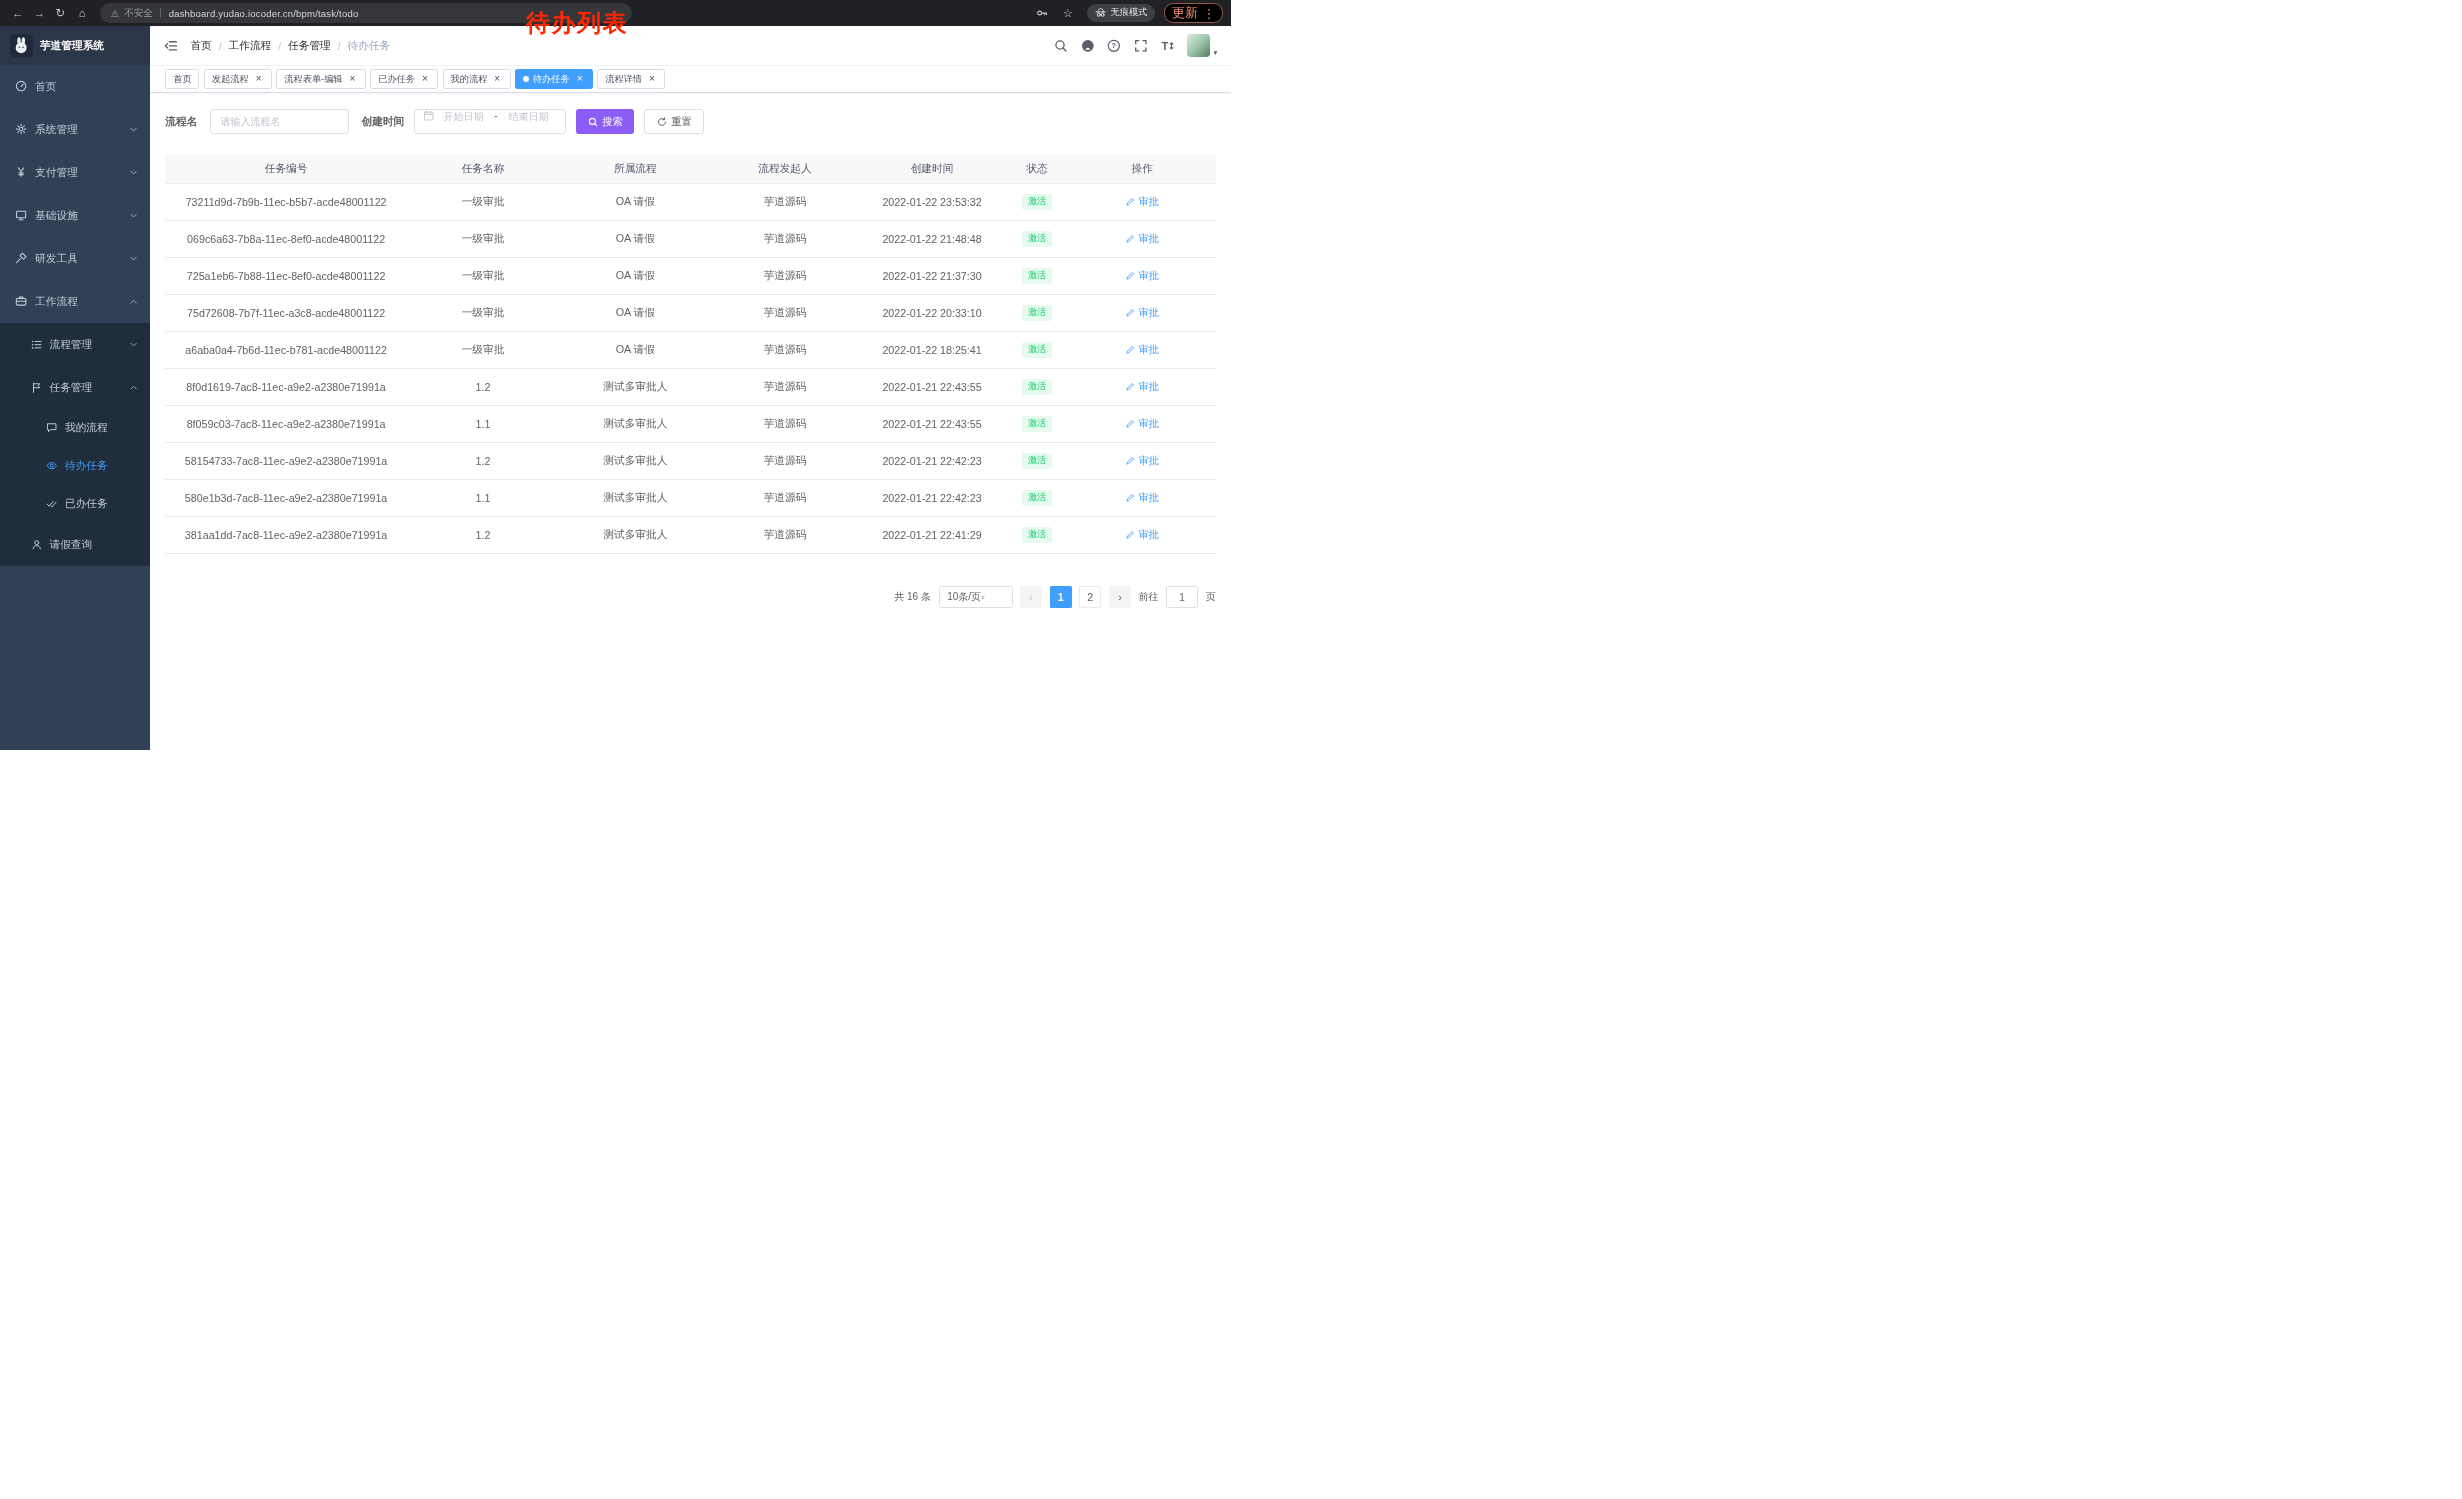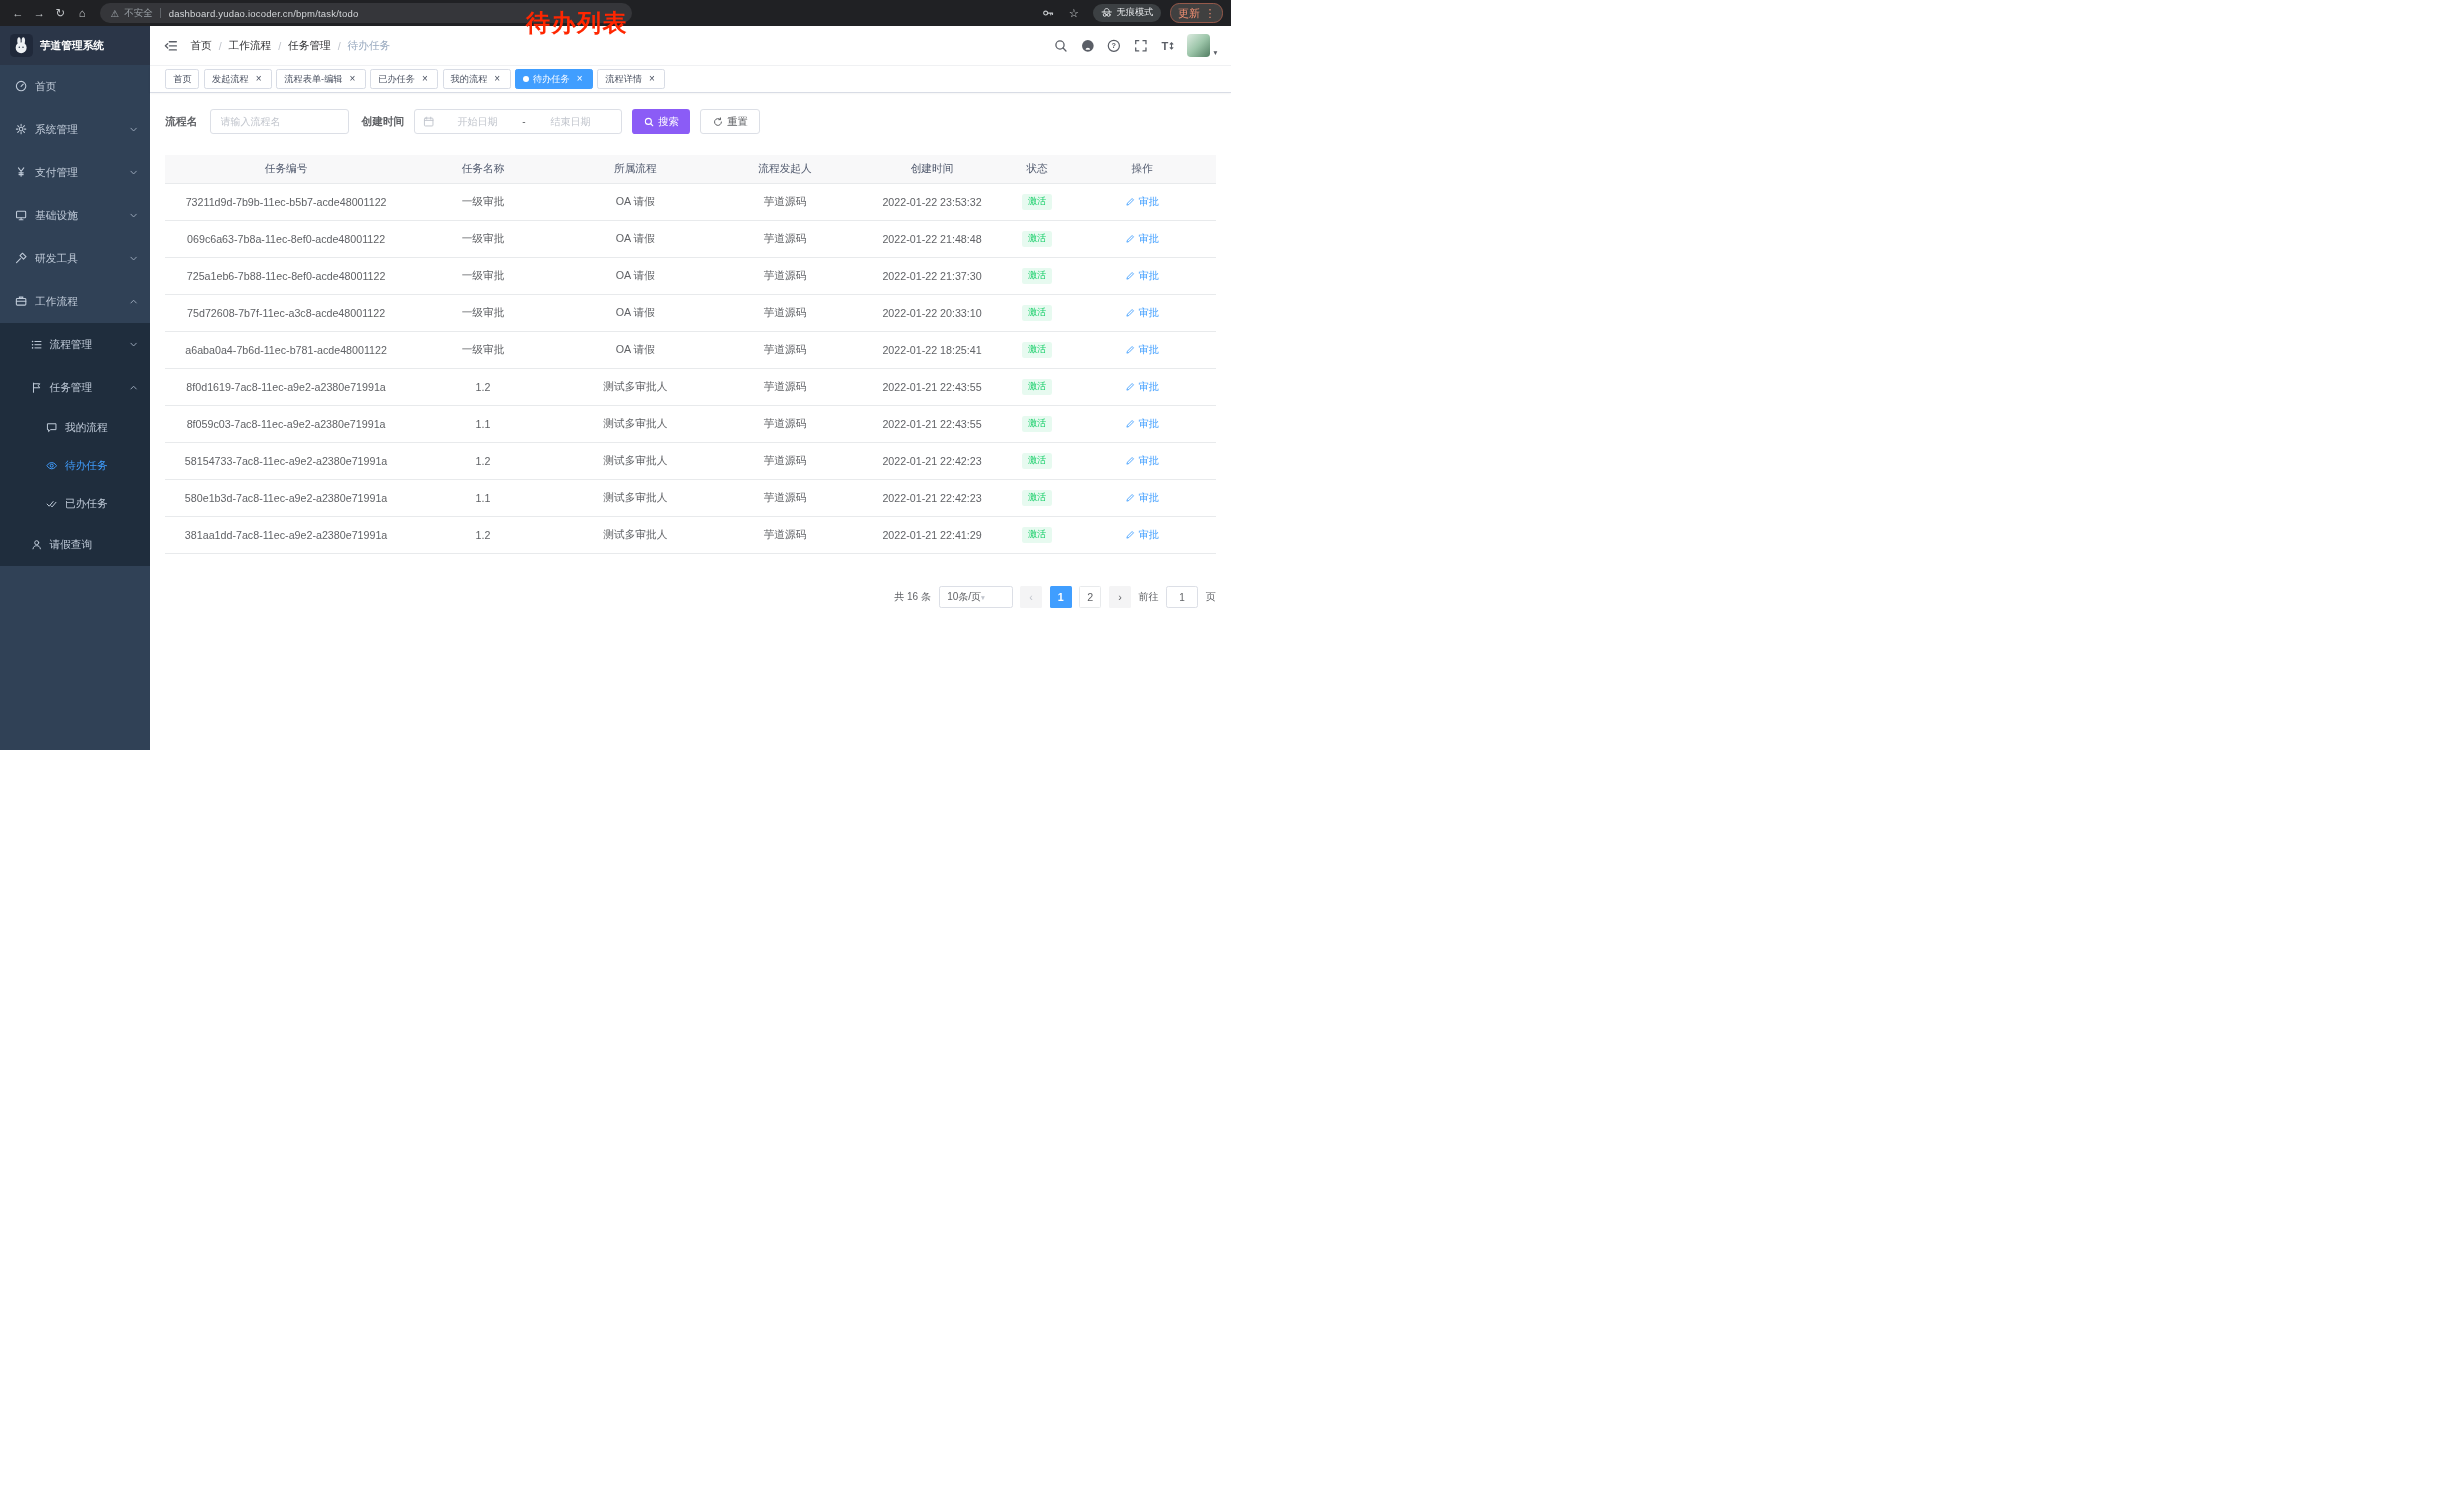--- a/index.html
+++ b/index.html
@@ -9,21 +9,21 @@
 button{font-family:inherit}
 
 
 .chrome{height:26px;background:#202124;display:flex;align-items:center;padding:0 7.6px;gap:1.5px;color:#c6c9cc}
 .navbtn{width:20px;height:20px;display:flex;align-items:center;justify-content:center;font-size:11.4px;border-radius:50%;cursor:pointer;flex-shrink:0}
 .addr{height:20.6px;width:532px;margin-left:6.1px;background:#35363a;border-radius:10.7px;display:flex;align-items:center;padding:0 10.7px;gap:5.3px;font-size:9.5px;color:#9aa0a6;cursor:text}
 .addr .vdiv{width:0.8px;height:10px;background:#5f6368;margin:0 2.3px}
 .addr .url{color:#d5d8db;letter-spacing:0.2px;white-space:nowrap}
 .chrome-right{margin-left:auto;display:flex;align-items:center;gap:9.2px}
 .incog{height:18.3px;background:#3c4043;border-radius:9.2px;display:flex;align-items:center;gap:4.6px;padding:0 7.6px;color:#e8eaed;font-size:9.2px;white-space:nowrap}
-.update-pill{height:20px;border:0.8px solid #95594a;background:#404040;border-radius:9.2px;display:flex;align-items:center;gap:4.6px;padding:0 6.9px;color:#ef8e71;font-size:11px;cursor:pointer;white-space:nowrap}
+.update-pill{height:20px;border:0.8px solid #95594a;background:#000000;border-radius:9.2px;display:flex;align-items:center;gap:4.6px;padding:0 6.9px;color:#ef8e71;font-size:13px;cursor:pointer;white-space:nowrap}
 
 
 .annotation{position:absolute;left:526px;top:6.9px;font-size:24px;font-weight:700;color:#ff2600;z-index:50;letter-spacing:1.5px;pointer-events:none;white-space:nowrap}
 
 
 .app{display:flex;height:724px}
 
 
 .sidebar{width:150px;background:#304156;flex-shrink:0;color:#c0cbd9;font-size:10.7px;overflow:hidden}
 .logo{height:39px;background:#2b3648;display:flex;align-items:center;gap:6.9px;padding:0 10px;cursor:pointer}
@@ -59,21 +59,21 @@
 .tag-dot{width:6.1px;height:6.1px;border-radius:50%;background:#fff}
 .tag-close{font-size:10px;line-height:1;margin-left:0.8px;width:10.7px;height:10.7px;display:flex;align-items:center;justify-content:center;border-radius:50%}
 
 
 .content{flex:1;padding:16px 15.3px 0;position:relative}
 .filters{display:flex;align-items:center}
 .flabel{font-weight:700;color:#606266;margin-right:13px;font-size:10.7px}
 .flabel.second{margin-left:12.2px;margin-right:10px}
 .text-input{width:139px;height:25px;border:0.8px solid #dcdfe6;border-radius:3.1px;padding:0 9.2px;font-size:10px;color:#606266;outline:none;font-family:inherit}
 .text-input::placeholder{color:#c0c4cc}
-.date-range{width:208px;height:25px;border:0.8px solid #dcdfe6;border-radius:3.1px;display:flex;align-items:center;padding:0 7.6px;color:#c0c4cc;font-size:10px;margin-right:10px;cursor:text}
+.date-range{width:152px;height:25px;border:0.8px solid #dcdfe6;border-radius:3.1px;display:flex;padding:0 7.6px;color:#c0c4cc;font-size:10px;margin-right:10px;cursor:text}
 .date-range .ph{flex:1;text-align:center;white-space:nowrap}
 .date-range .range-sep{color:#606266;padding:0 1.5px}
 .btn{height:25px;border:none;border-radius:3.1px;display:inline-flex;align-items:center;gap:4.6px;padding:0 11.4px;font-size:10.3px;cursor:pointer}
 .btn-primary{background:#8b5cf6;color:#fff;margin-right:10px}
 .btn-plain{background:#fff;border:0.8px solid #dcdfe6;color:#606266}
 
 
 .table-wrap{margin-top:20.6px}
 table{width:100%;border-collapse:collapse;table-layout:fixed}
 th{height:29px;background:#f8f8f9;color:#515a6e;font-weight:400;font-size:10.7px;text-align:center;border-bottom:0.8px solid #e8eaec;padding:0 4.6px;white-space:nowrap}

